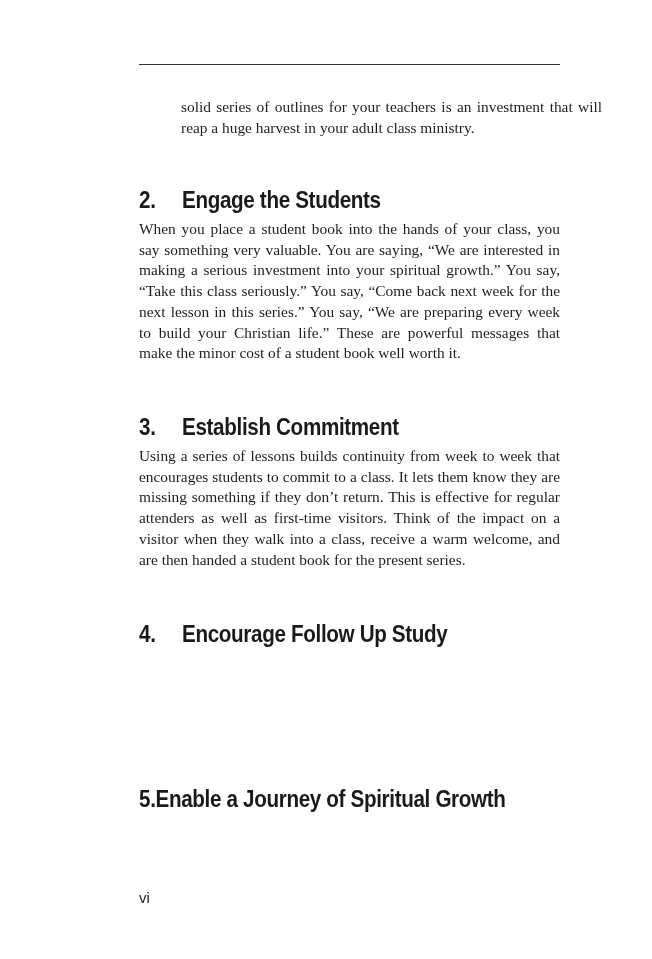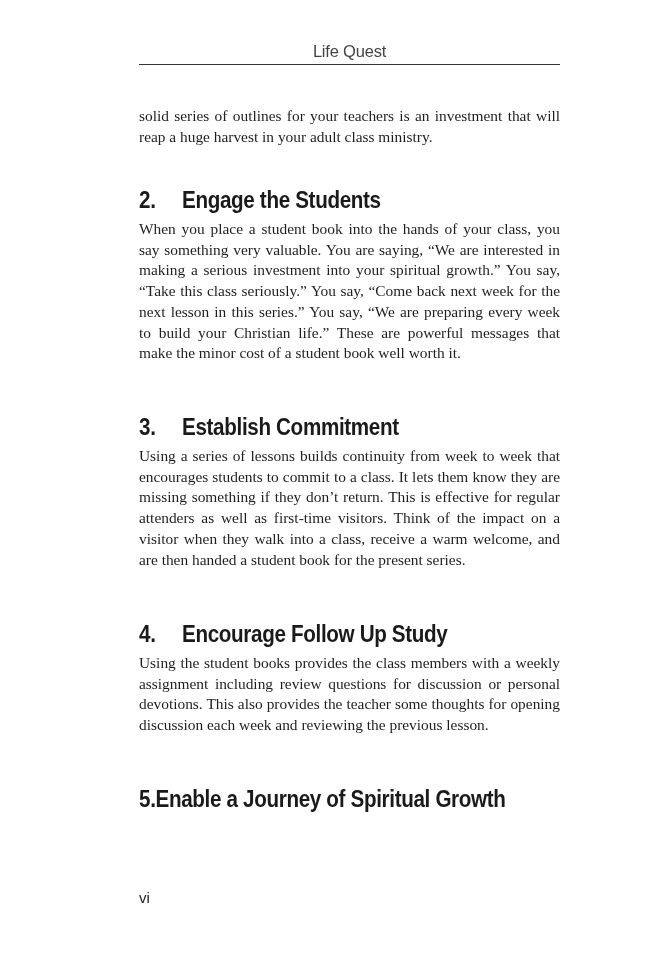--- a/index.html
+++ b/index.html
@@ -78,24 +78,23 @@
       font-family: "Liberation Sans", sans-serif;
       font-size: 15px;
       color: #222222;
     }
   </style>
 </head>
 <body>
 
 <div class="page">
 
-  <div class="running-head">Life Quest</div>
   <div class="head-rule"></div>
 
-  <div class="block" style="top: 106px;">
+  <div class="block" style="top: 97px; margin-left: 42px;">
     <p class="body-text">solid series of outlines for your teachers is an investment that will reap a huge harvest in your adult class ministry.</p>
   </div>
 
   <div class="block" style="top: 186px;">
     <h2 class="section-heading">
       <span class="num">2.</span>
       <span>Engage the Students</span>
     </h2>
     <p class="body-text">When you place a student book into the hands of your class, you say something very valuable. You are saying, “We are interested in making a serious investment into your spiritual growth.” You say, “Take this class seriously.” You say, “Come back next week for the next lesson in this series.” You say, “We are preparing every week to build your Christian life.” These are powerful messages that make the minor cost of a student book well worth it.</p>
   </div>
@@ -106,21 +105,20 @@
       <span>Establish Commitment</span>
     </h2>
     <p class="body-text">Using a series of lessons builds continuity from week to week that encourages students to commit to a class. It lets them know they are missing something if they don’t return. This is effective for regular attenders as well as first-time visitors. Think of the impact on a visitor when they walk into a class, receive a warm welcome, and are then handed a student book for the present series.</p>
   </div>
 
   <div class="block" style="top: 620px;">
     <h2 class="section-heading">
       <span class="num">4.</span>
       <span>Encourage Follow Up Study</span>
     </h2>
-    <p class="body-text">Using the student books provides the class members with a weekly assignment including review questions for discussion or personal devotions. This also provides the teacher some thoughts for opening discussion each week and reviewing the previous lesson.</p>
   </div>
 
   <div class="block" style="top: 785px;">
     <h2 class="section-heading">
       <span class="num">5.</span>
       <span>Enable a Journey of Spiritual Growth</span>
     </h2>
   </div>
 
   <div class="folio">vi</div>

